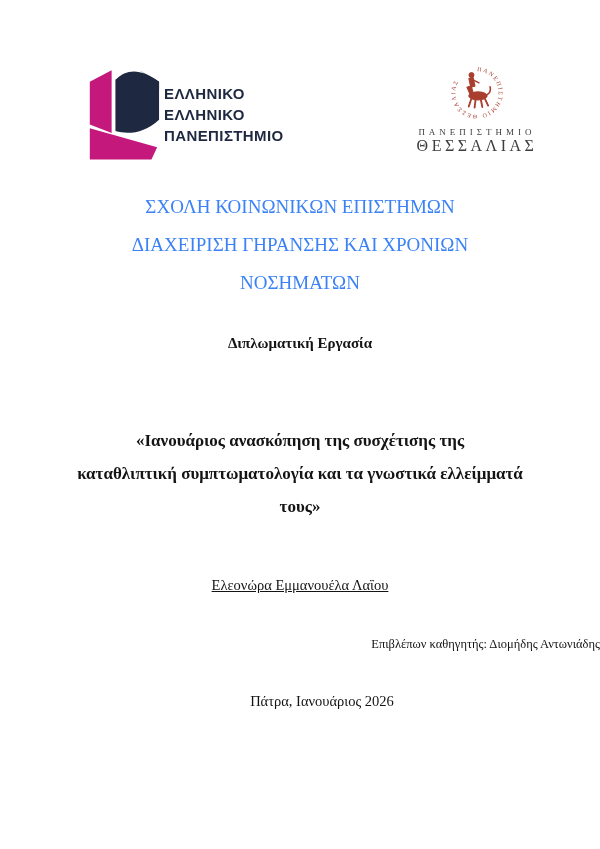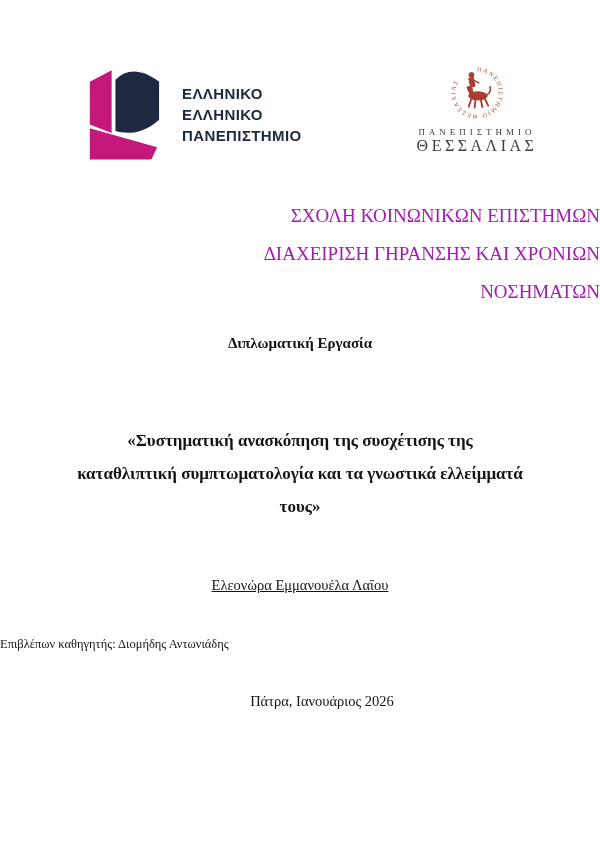--- a/index.html
+++ b/index.html
@@ -18,21 +18,21 @@
   
   .hou-logo {
     position: absolute;
     left: 86px;
     top: 64px;
     display: flex;
     align-items: center;
   }
   .hou-mark { width: 74px; height: 100px; flex: 0 0 auto; }
   .hou-text {
-    margin-left: 22px;
+    margin-left: 4px;
     font-family: "Liberation Sans", "DejaVu Sans", sans-serif;
     font-weight: bold;
     font-size: 15px;
     line-height: 21px;
     letter-spacing: 0.4px;
     color: #1E2840;
   }
 
   .uth-logo {
     position: absolute;
@@ -52,27 +52,27 @@
   .uth-line2 {
     font-size: 16px;
     letter-spacing: 3.5px;
     color: #3D3D3D;
     white-space: nowrap;
   }
 
   
   .school-block {
     position: absolute;
-    top: 197px;
+    top: 188px;
     left: 0;
     width: 100%;
-    text-align: right;
+    text-align: center;
     font-size: 19px;
     line-height: 38px;
-    color: #a21caf;
+    color: #3b82f6;
   }
   .doc-type {
     position: absolute;
     top: 335px;
     left: 0;
     width: 100%;
     text-align: center;
     font-size: 15px;
     font-weight: bold;
   }
@@ -93,21 +93,21 @@
     width: 100%;
     text-align: center;
     font-size: 14.5px;
     text-decoration: underline;
   }
   .supervisor {
     position: absolute;
     top: 637px;
     left: 0;
     width: 100%;
-    text-align: left;
+    text-align: right;
     font-size: 12.5px;
   }
   .place-date {
     position: absolute;
     top: 693px;
     left: 0;
     width: 100%;
     text-align: center;
     font-size: 14.5px;
     padding-left: 44px;
@@ -160,21 +160,21 @@
 
   <div class="school-block">
     <div>ΣΧΟΛΗ ΚΟΙΝΩΝΙΚΩΝ ΕΠΙΣΤΗΜΩΝ</div>
     <div>ΔΙΑΧΕΙΡΙΣΗ ΓΗΡΑΝΣΗΣ ΚΑΙ ΧΡΟΝΙΩΝ</div>
     <div>ΝΟΣΗΜΑΤΩΝ</div>
   </div>
 
   <div class="doc-type">Διπλωματική Εργασία</div>
 
   <div class="thesis-title">
-    <div>«Συστηματική ανασκόπηση της συσχέτισης της</div>
+    <div>«Ιανουάριος ανασκόπηση της συσχέτισης της</div>
     <div>καταθλιπτική συμπτωματολογία και τα γνωστικά ελλείμματά</div>
     <div>τους»</div>
   </div>
 
   <div class="author">Ελεονώρα Εμμανουέλα Λαΐου</div>
 
   <div class="supervisor">Επιβλέπων καθηγητής: Διομήδης Αντωνιάδης</div>
 
   <div class="place-date">Πάτρα, Ιανουάριος 2026</div>
 

